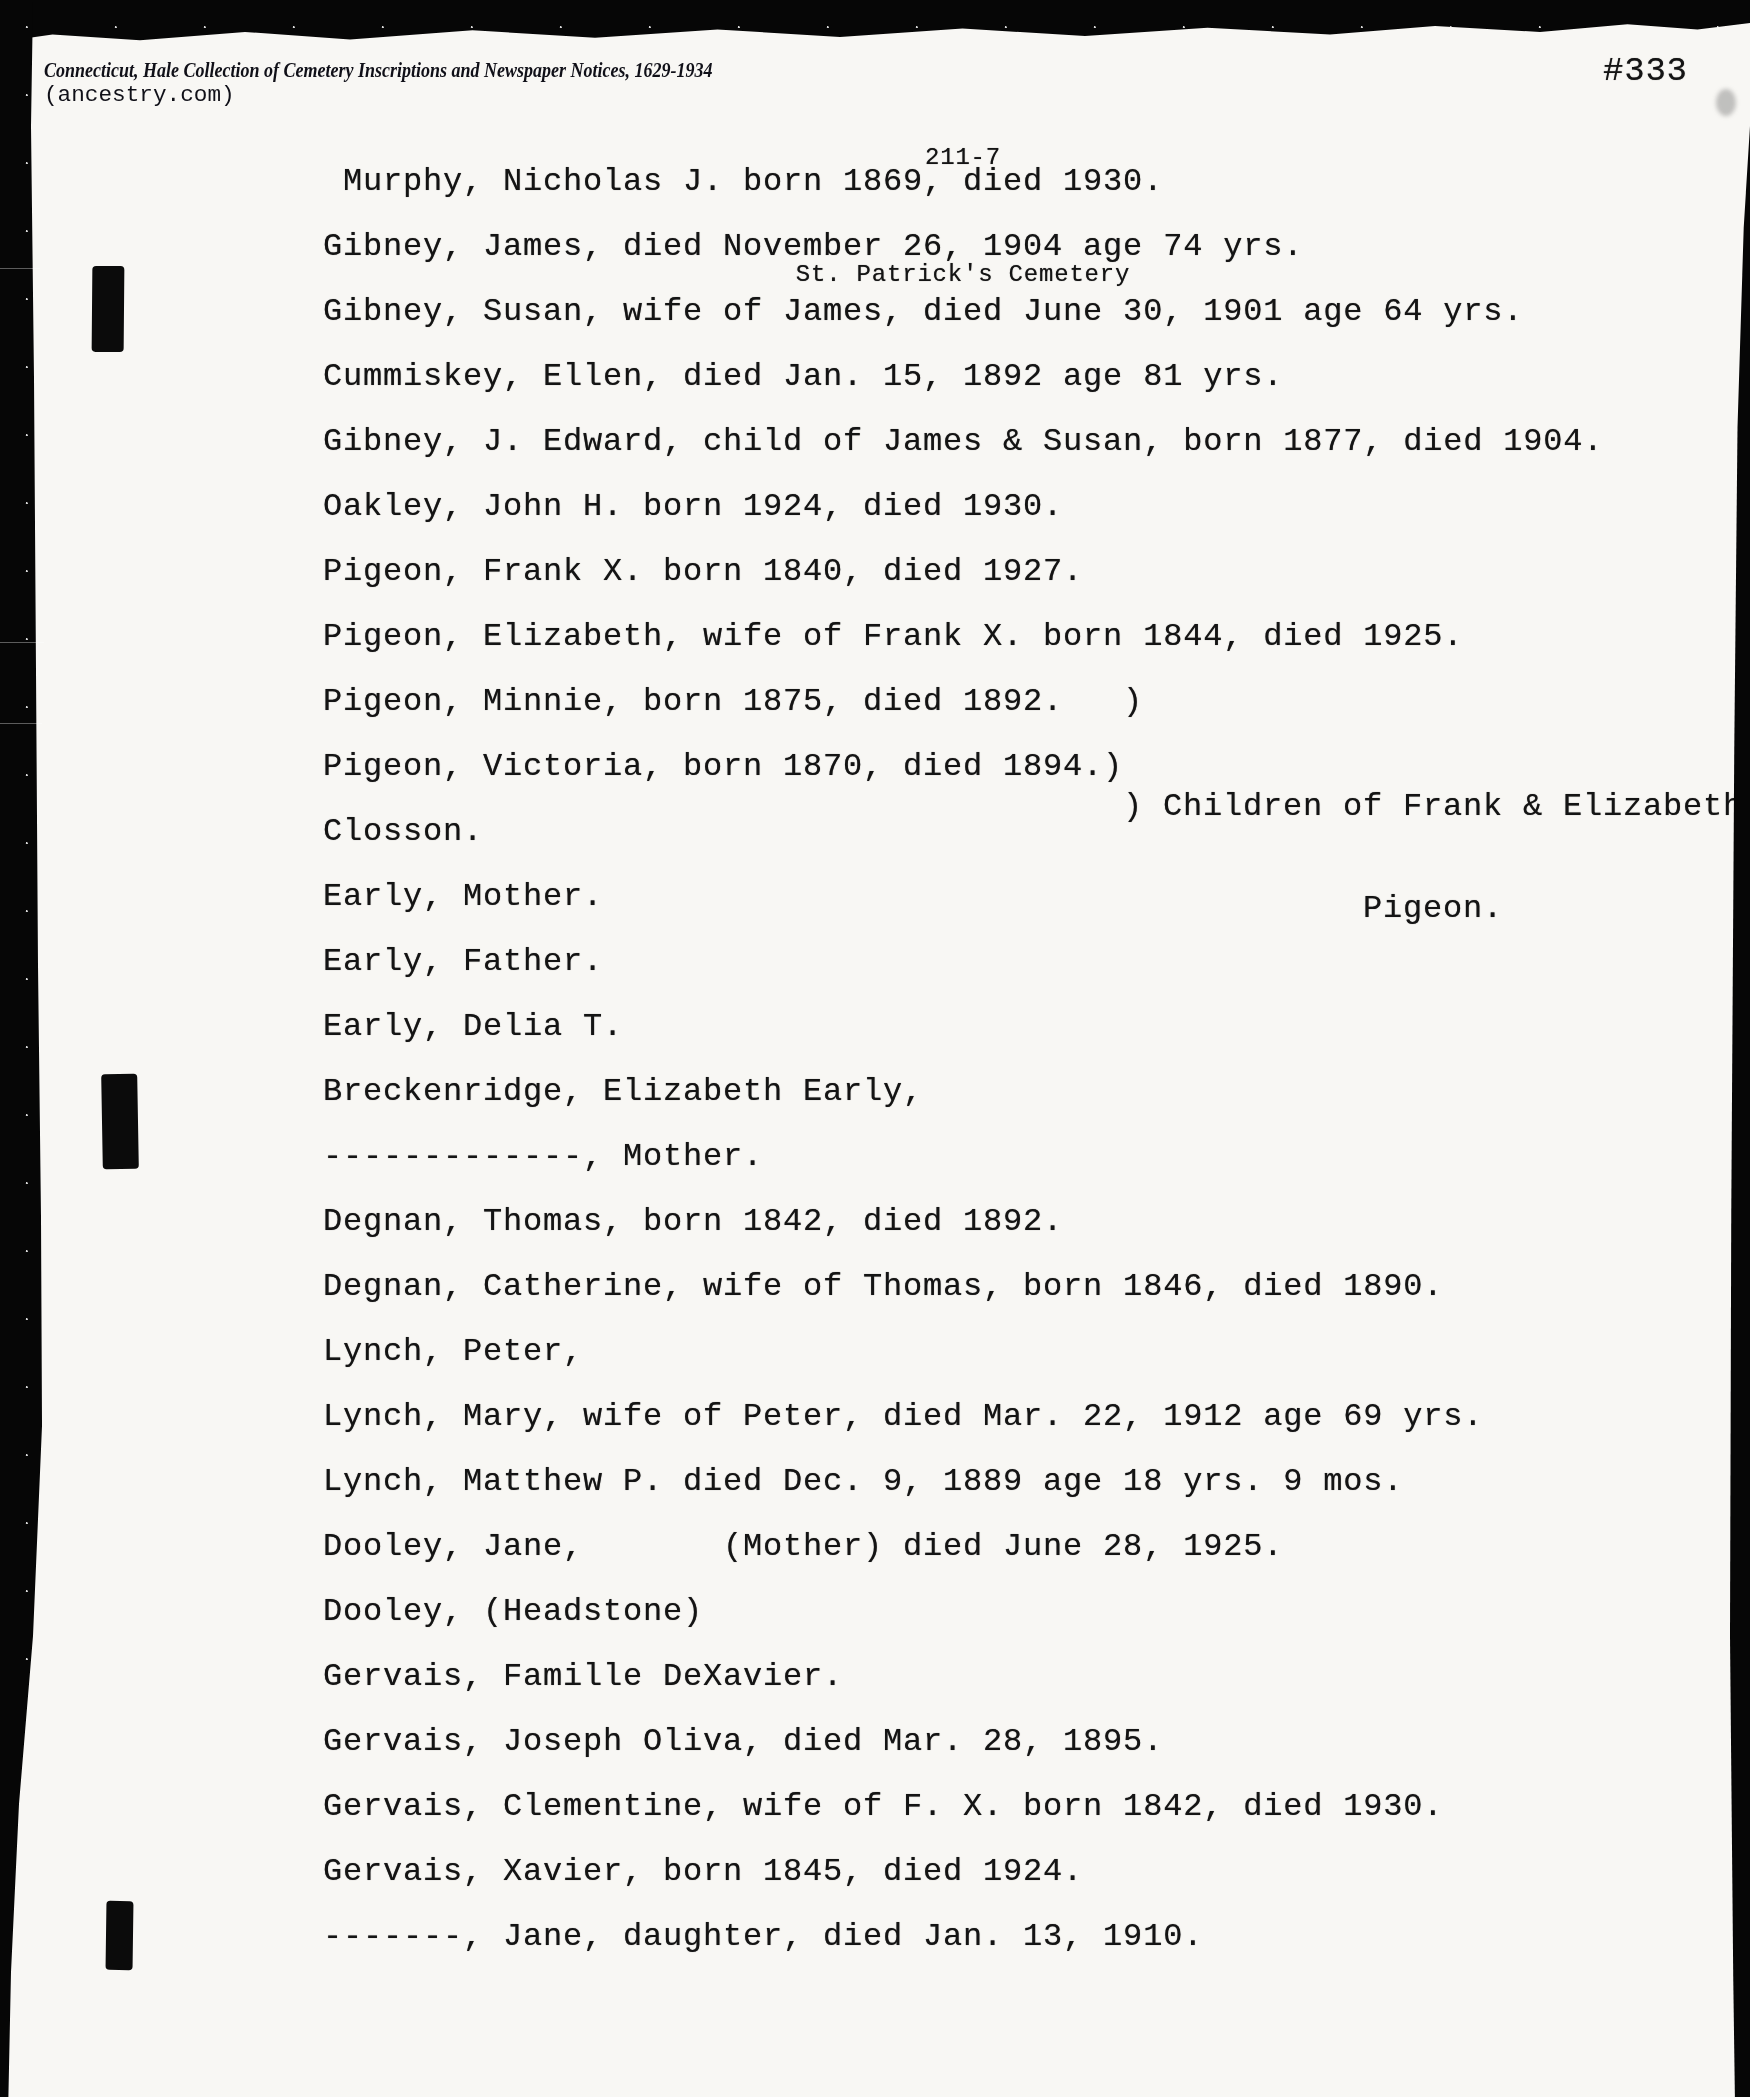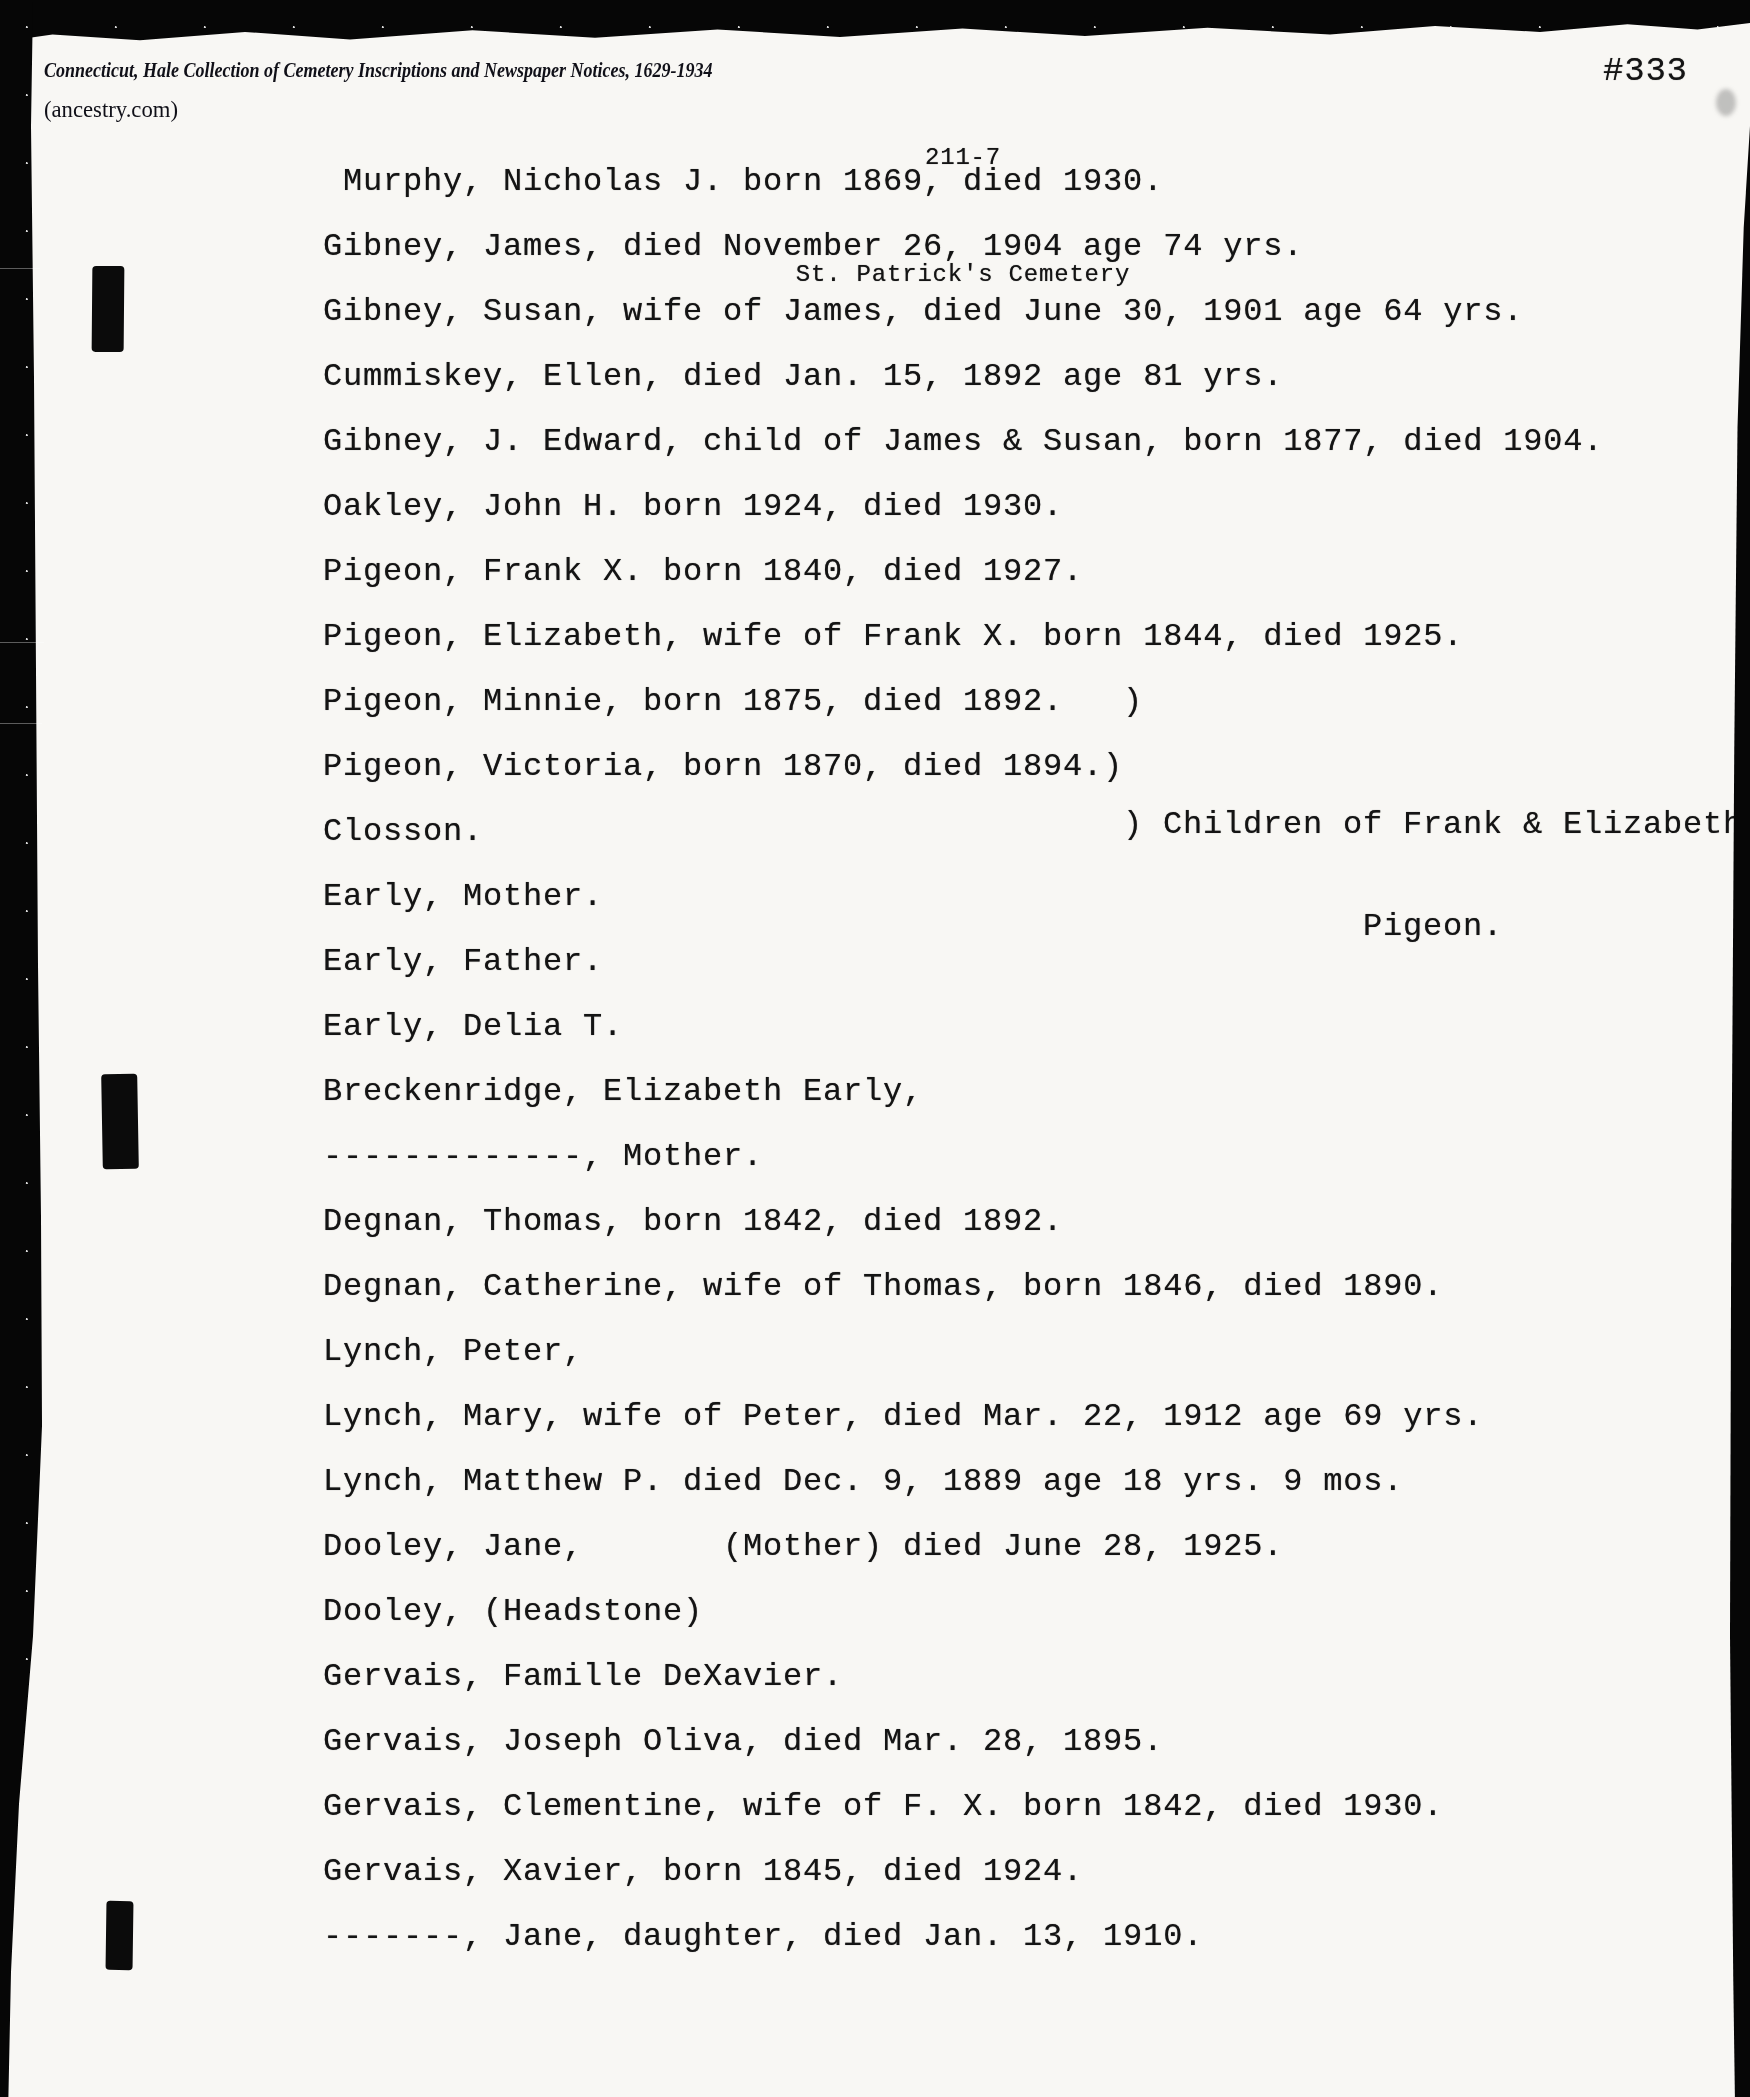--- a/index.html
+++ b/index.html
@@ -47,41 +47,41 @@
   
   .watermark { position: absolute; left: 44px; top: 59px; color: #101018; }
   .wm-line1 {
     display: inline-block;
     font-family: "Liberation Serif", serif;
     font-style: italic; font-weight: 700;
     font-size: 20px; transform: scaleX(.9); transform-origin: left top;
     white-space: pre;
   }
   .wm-line2 {
-    font-family: Liberation Serif, serif;
-    font-size: 22.7px; font-weight: 400; margin-top: 15px; white-space: pre;
+    font-family: Liberation Mono, monospace;
+    font-size: 22.7px; font-weight: 400; margin-top: 0; white-space: pre;
   }
 
   
   .tw { font-weight: 400; text-shadow: 0 0 0.8px rgba(20,20,20,.65); letter-spacing: 0.8px; }
 
   .header-block {
     position: absolute; left: 730px; top: 60px; width: 466px;
     text-align: center; font-size: 24px; line-height: 39px; white-space: pre;
   }
   .image-number {
     position: absolute; left: 1603px; top: 54px;
     font-size: 34px; line-height: 34px; white-space: pre;
   }
 
   .entries { position: absolute; left: 323px; top: 149px; font-size: 32px; }
   .line { height: 65px; line-height: 65px; white-space: pre; }
 
   .children-note {
-    position: absolute; left: 800px; top: 591px;
+    position: absolute; left: 800px; top: 573px;
     display: inline-block; text-align: center;
     font-size: 32px; line-height: 34px; white-space: pre;
   }
 </style>
 </head>
 <body>
 
 <div class="page">
 
   <div class="watermark">

